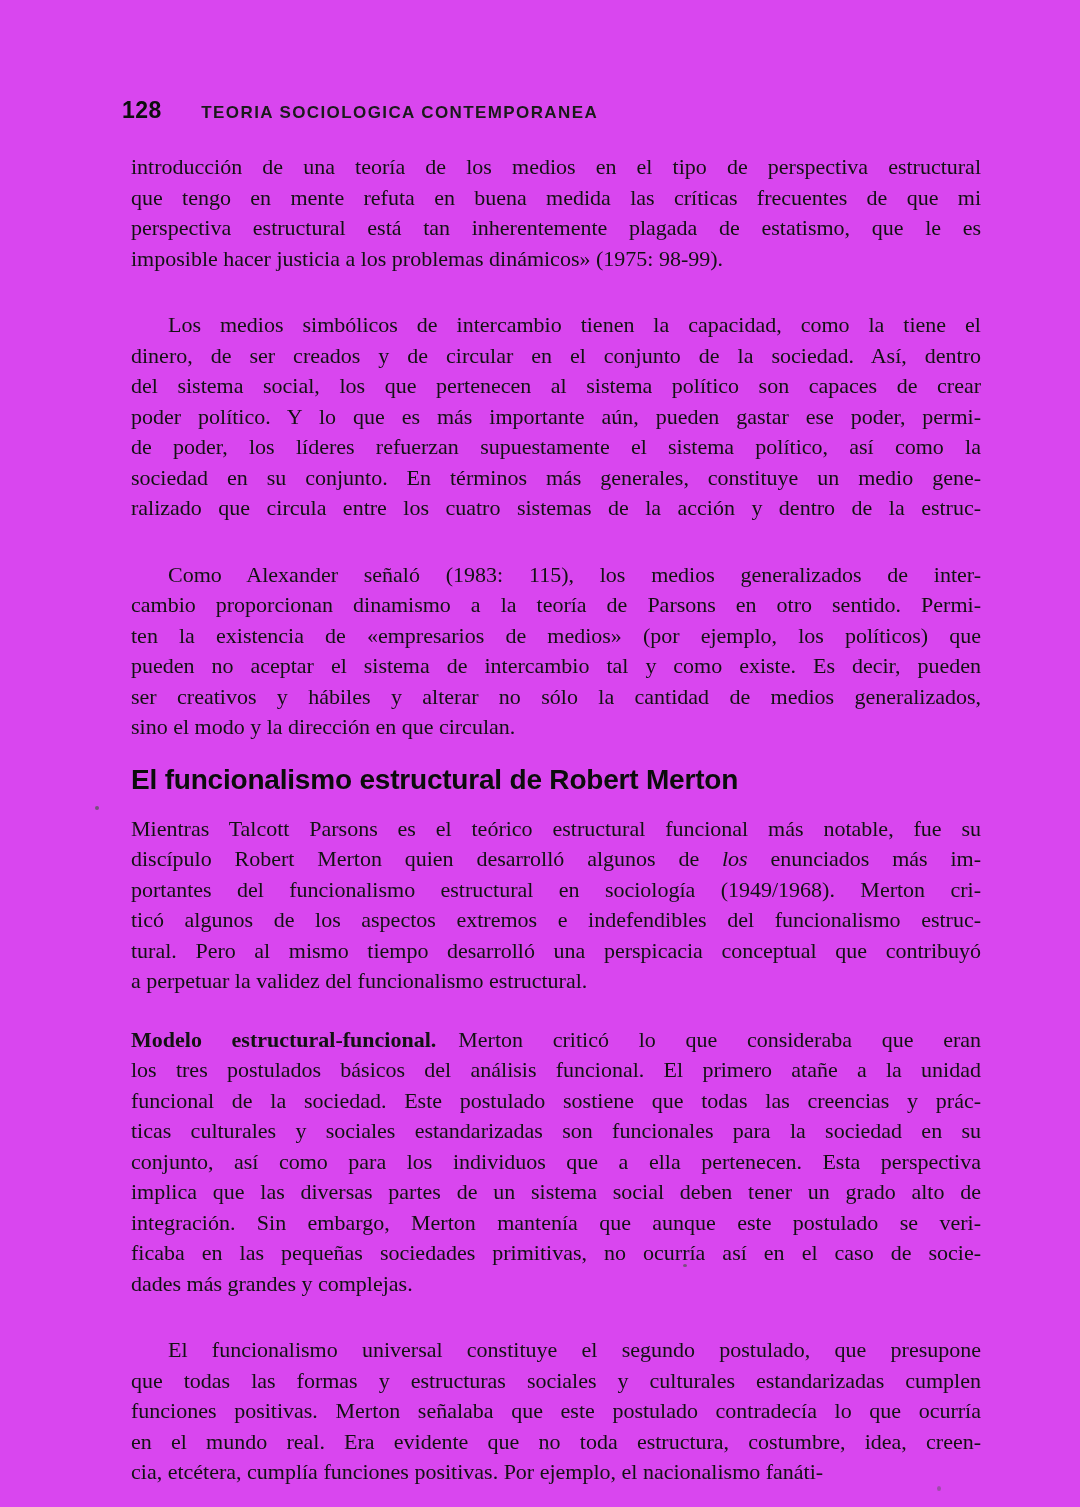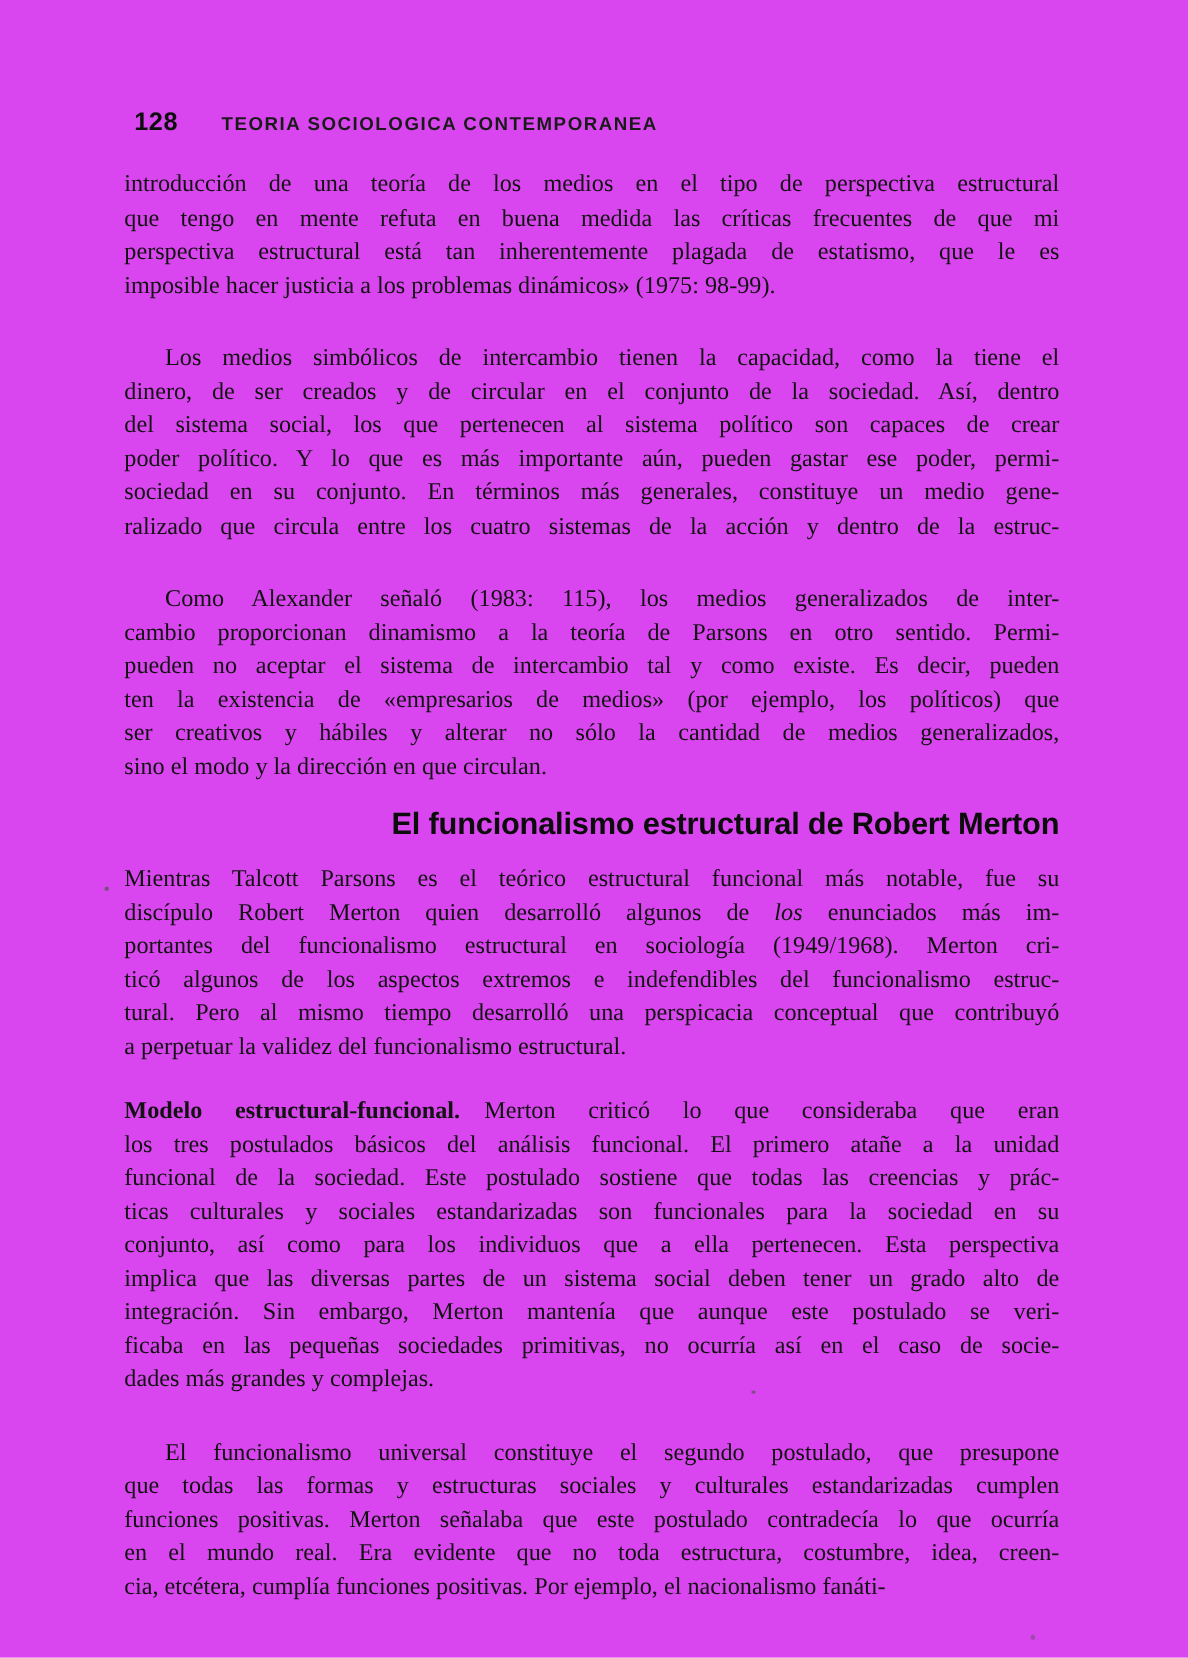--- a/index.html
+++ b/index.html
@@ -35,21 +35,21 @@
     margin-left: 35px;
     font-size: 17px;
     font-weight: 700;
     letter-spacing: 1.4px;
     color: #1a1a1a;
   }
   
   .body-col {
     position: absolute;
     top: 152px;
-    left: 113px;
+    left: 131px;
     width: 850px;
     font-family: "Liberation Serif", serif;
     font-size: 22px;
     line-height: 30.5px;
     color: #121212;
   }
   .para { margin: 0; }
   .para.space-before { margin-top: 28px; }
   .line {
     text-align: justify;
@@ -58,21 +58,20 @@
   .line.last { text-align-last: left; }
   .line.indent { text-indent: 37px; margin-top: 36px; }
   .section-heading {
     font-family: "Liberation Sans", sans-serif;
     font-weight: 700;
     font-size: 28px;
     line-height: 34px;
     letter-spacing: -0.2px;
     color: #0c0c0c;
     margin: 20px 0 17px 0;
-    text-align: right;
   }
   b { font-weight: 700; }
   i { font-style: italic; }
   
   .speck {
     position: absolute;
     background: #555;
     border-radius: 50%;
     opacity: 0.75;
   }
@@ -96,28 +95,29 @@
         <div class="line">introducción de una teoría de los medios en el tipo de perspectiva estructural</div>
         <div class="line">que tengo en mente refuta en buena medida las críticas frecuentes de que mi</div>
         <div class="line">perspectiva estructural está tan inherentemente plagada de estatismo, que le es</div>
         <div class="line last">imposible hacer justicia a los problemas dinámicos» (1975: 98-99).</div>
       </div>
       <div class="para">
         <div class="line indent">Los medios simbólicos de intercambio tienen la capacidad, como la tiene el</div>
         <div class="line">dinero, de ser creados y de circular en el conjunto de la sociedad. Así, dentro</div>
         <div class="line">del sistema social, los que pertenecen al sistema político son capaces de crear</div>
         <div class="line">poder político. Y lo que es más importante aún, pueden gastar ese poder, permi-</div>
+        <div class="line">de poder, los líderes refuerzan supuestamente el sistema político, así como la</div>
         <div class="line">sociedad en su conjunto. En términos más generales, constituye un medio gene-</div>
         <div class="line">ralizado que circula entre los cuatro sistemas de la acción y dentro de la estruc-</div>
       </div>
       <div class="para">
         <div class="line indent">Como Alexander señaló (1983: 115), los medios generalizados de inter-</div>
         <div class="line">cambio proporcionan dinamismo a la teoría de Parsons en otro sentido. Permi-</div>
+        <div class="line">ten la existencia de «empresarios de medios» (por ejemplo, los políticos) que</div>
         <div class="line">pueden no aceptar el sistema de intercambio tal y como existe. Es decir, pueden</div>
-        <div class="line">ten la existencia de «empresarios de medios» (por ejemplo, los políticos) que</div>
         <div class="line">ser creativos y hábiles y alterar no sólo la cantidad de medios generalizados,</div>
         <div class="line last">sino el modo y la dirección en que circulan.</div>
       </div>
       <h2 class="section-heading">El funcionalismo estructural de Robert Merton</h2>
       <div class="para">
         <div class="line">Mientras Talcott Parsons es el teórico estructural funcional más notable, fue su</div>
         <div class="line">discípulo Robert Merton quien desarrolló algunos de <i>los</i> enunciados más im-</div>
         <div class="line">portantes del funcionalismo estructural en sociología (1949/1968). Merton cri-</div>
         <div class="line">ticó algunos de los aspectos extremos e indefendibles del funcionalismo estruc-</div>
         <div class="line">tural. Pero al mismo tiempo desarrolló una perspicacia conceptual que contribuyó</div>

